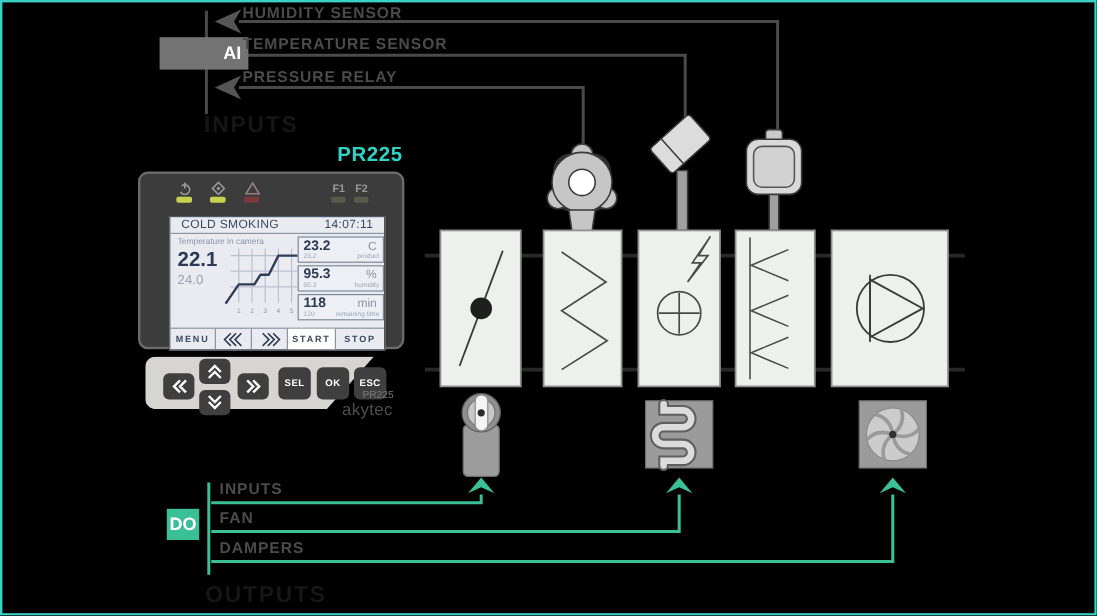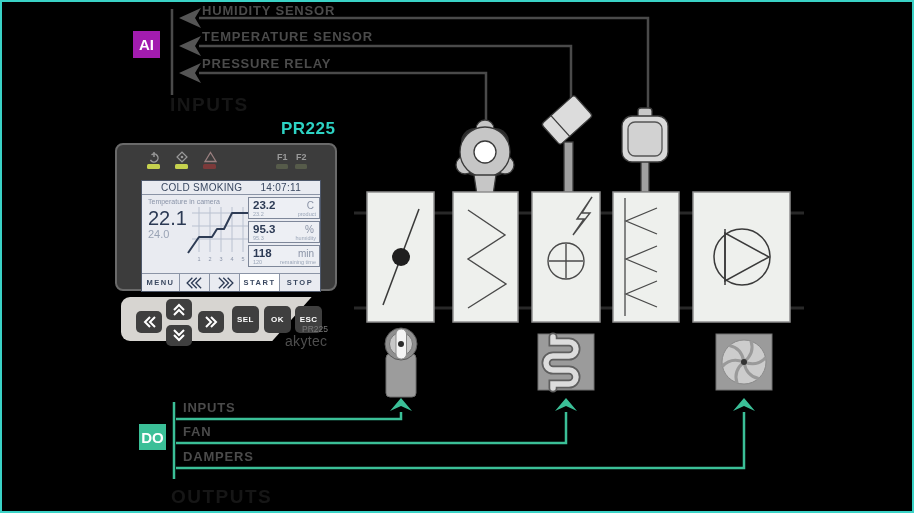--- a/index.html
+++ b/index.html
@@ -7,21 +7,21 @@
     position:relative;width:914px;height:513px;box-sizing:border-box;
     background:var(--background,#000);border:2px solid var(--frame_border,#3ad2c6);
     overflow:hidden;font-family:"Liberation Sans",sans-serif;
   }
   .layer{position:absolute;left:0;top:0;}
   .abs{position:absolute;}
   .bus-badge{
     position:absolute;display:flex;align-items:center;justify-content:center;
     font-weight:bold;font-size:15px;color:#fff;
   }
-  .badge-ai{left:131px;top:29px;width:27px;height:27px;background:#a21caf;}
+  .badge-ai{left:131px;top:29px;width:27px;height:27px;background:#737373;padding-left:47px;}
   .badge-do{left:137px;top:422px;width:27px;height:26px;background:var(--teal,#3bbf97);}
   .io-label{
     position:absolute;font-size:13px;font-weight:bold;letter-spacing:.8px;
     color:var(--label_gray,#4b4b4b);white-space:nowrap;
   }
   .section-label{
     position:absolute;font-size:19px;font-weight:bold;letter-spacing:1.5px;
     color:var(--section_gray,#161616);
   }
   .model-title{
@@ -35,25 +35,25 @@
   }
   .dev-icon{position:absolute;}
   .led{position:absolute;width:13px;height:5px;border-radius:1.5px;}
   .fkey{position:absolute;font-size:9px;font-weight:bold;color:#9a9a9a;}
   .screen{
     position:absolute;left:24px;top:35px;width:180px;height:112px;box-sizing:border-box;
     background:#e9ebf1;border:1.5px solid #4e586b;
   }
   .scr-title{
     position:absolute;left:0;top:0;width:100%;height:14px;box-sizing:border-box;
-    display:flex;align-items:center;justify-content:space-between;padding:0 19px;
+    display:flex;align-items:center;justify-content:space-between;padding:0 9px;
     border-bottom:1.2px solid #8b94a6;color:#3a4860;font-size:10px;letter-spacing:.3px;
   }
   .scr-param{position:absolute;left:6px;top:17px;font-size:7px;color:#8a94a8;}
-  .scr-big{position:absolute;left:6px;top:26px;font-size:20px;font-weight:normal;color:#2c3a54;}
+  .scr-big{position:absolute;left:6px;top:26px;font-size:17px;font-weight:bold;color:#2c3a54;}
   .scr-set{position:absolute;left:6px;top:47px;font-size:11px;color:#99a3b5;}
   .readouts{position:absolute;left:106px;top:16px;width:72px;}
   .readout{
     position:relative;height:22px;box-sizing:border-box;margin-bottom:2px;
     border:1px solid #7e8799;background:#edeff4;
   }
   .ro-val{position:absolute;left:4px;top:1px;font-size:11.5px;font-weight:bold;color:#2c3a54;}
   .ro-unit{position:absolute;right:5px;top:2px;font-size:10px;color:#8a93a6;}
   .ro-sub{position:absolute;bottom:1px;font-size:5.5px;color:#9aa6b8;}
   .ro-sub.l{left:4px;} .ro-sub.r{right:3px;}

